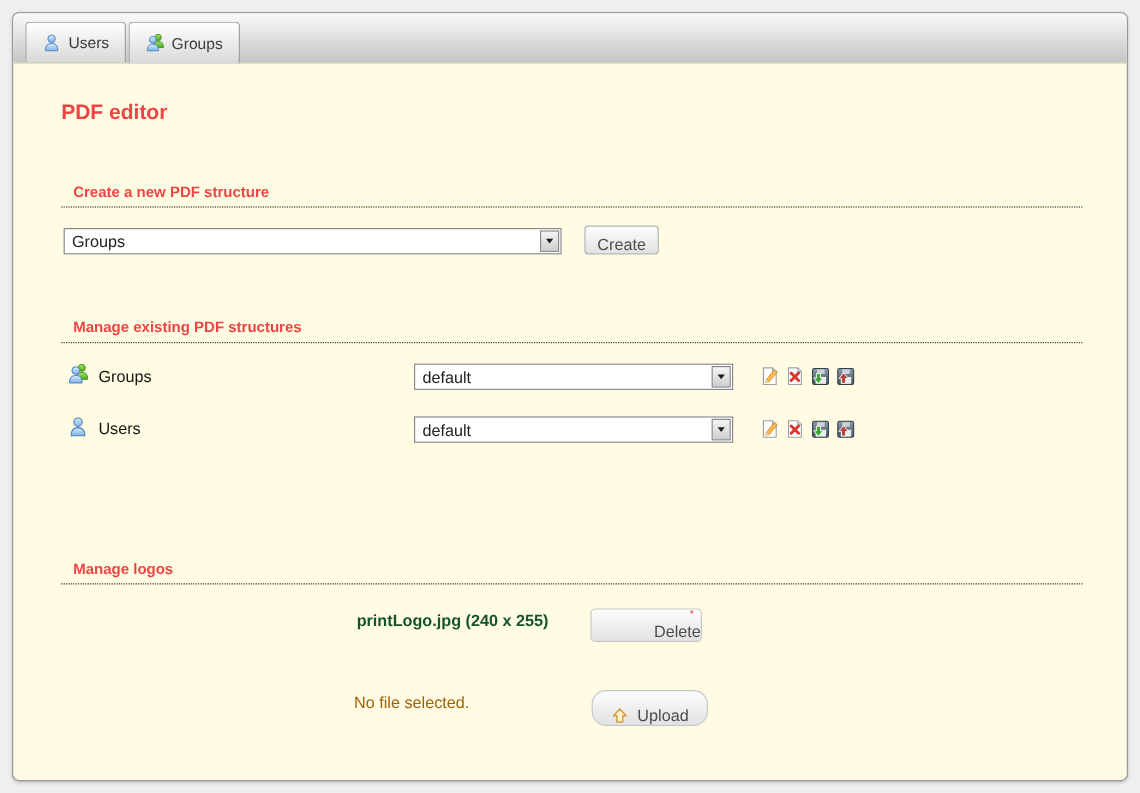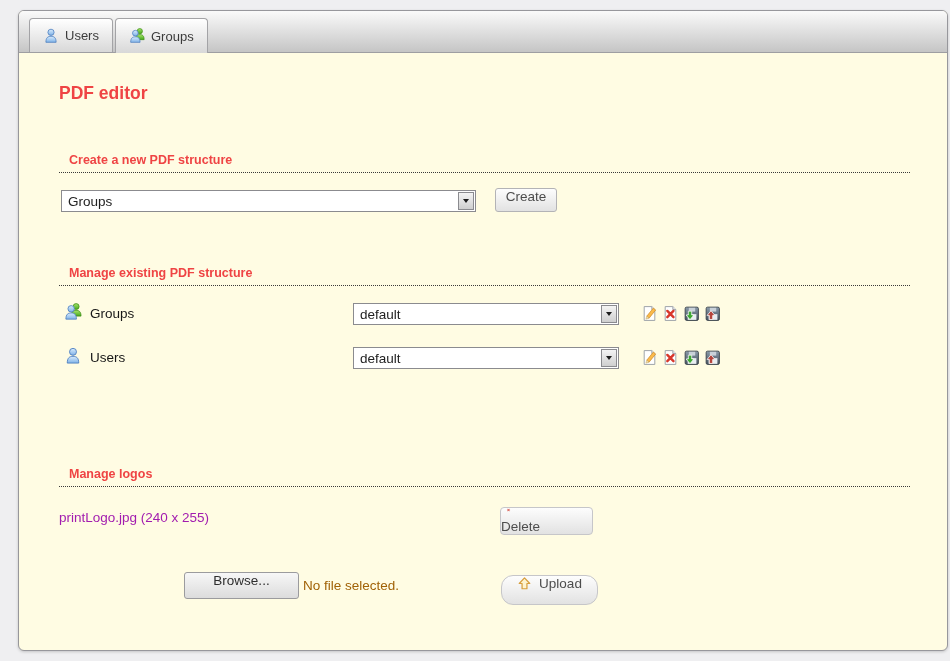--- a/index.html
+++ b/index.html
@@ -8,21 +8,20 @@
     background:#efeff1;
     font-family:"Liberation Sans", sans-serif;
     position:relative;
     overflow:hidden;
   }
   #container {
     position:absolute; left:10px; top:10px; width:930px; height:641px;
     border:1px solid #97979c; border-radius:6px;
     background:#fffce3;
     box-shadow:0 1px 3px rgba(0,0,0,0.18);
-    margin-left:8px;
   }
   .tabbar {
     position:absolute; left:0; top:0; right:0; height:42px;
     background:linear-gradient(#fafafa,#c5c5c5);
     border-bottom:1px solid #9e9ea2;
     border-radius:5px 5px 0 0;
   }
   .tab {
     position:absolute; top:7px; height:34px;
     background:linear-gradient(#ffffff,#d8d8d8);
@@ -69,21 +68,21 @@
   }
   .sel-structure { left:42px; top:179px; width:415px; }
   .sel-row-0 { left:334px; top:292px; width:266px; }
   .sel-row-1 { left:334px; top:336px; width:266px; }
 
   .btn {
     position:absolute;
     background:linear-gradient(#fdfdfd,#e2e2e2);
     border:1px solid #b3b3b6; border-radius:4px;
     color:#4d4d4d; font-size:13.5px;
-    display:flex; align-items:flex-start; justify-content:center; gap:7px;
+    display:flex; align-items:flex-end; justify-content:center; gap:7px;
     cursor:pointer;
   }
   .btn-create { left:476px; top:177px; width:62px; height:24px; border-radius:3px; }
   .btn-delete { left:481px; top:496px; width:93px; height:28px; border-color:#c6c6c9;flex-direction:column; }
   .btn-browse { left:165px; top:561px; width:115px; height:27px; border-radius:3px;
                 background:linear-gradient(#f7f7f7,#dcdcdc); border-color:#9b9b9e; color:#2e2e2e; }
   .btn-upload { left:482px; top:564px; width:97px; height:30px; border-color:#c6c6c9;border-radius:12px; }
 
   .row-icon   { position:absolute; left:45px; width:18px; height:18px; }
   .row-icon-0 { top:292px; }
@@ -91,21 +90,21 @@
   .row-label  { position:absolute; left:71px; font-size:13.5px; color:#161616; }
   .row-label-0 { top:295px; }
   .row-label-1 { top:339px; }
 
   .act-icon { position:absolute; width:17px; height:17px; cursor:pointer; }
   .r0 { top:294px; } .r1 { top:338px; }
   .c0 { left:622px; } .c1 { left:643px; } .c2 { left:664px; } .c3 { left:685px; }
 
   .file-label {
     position:absolute; left:40px; top:499px; width:406px;
-    font-size:13.5px; color:#a21caf;
+    text-align:right; font-size:13.5px; color:#14532d;font-weight:bold;
   }
   .no-file {
     position:absolute; left:284px; top:567px;
     font-size:13.5px; color:#a16207;
   }
 </style>
 </head>
 <body>
 
 <svg width="0" height="0" style="position:absolute">
@@ -158,21 +157,21 @@
   <div class="selectbox sel-structure">
     <span class="sel-text">Groups</span>
     <span class="sel-arrow">
         <i></i>
       </span>
   </div>
   <div class="btn btn-create">
     <span>Create</span>
   </div>
 
-  <div class="section-header sec-manage">Manage existing PDF structure</div>
+  <div class="section-header sec-manage">Manage existing PDF structures</div>
 
   <svg class="row-icon row-icon-0" viewBox="0 0 16 16">
     <use href="#persong" fill="url(#gGreen)" stroke="#3c8c14" stroke-width="0.8" transform="translate(4,-0.5) scale(0.85)"></use>
     <use href="#persong" fill="url(#gBlue)" stroke="#4e7fbf" stroke-width="0.8" transform="translate(-1,1.2) scale(0.92)"></use>
   </svg>
   <span class="row-label row-label-0">Groups</span>
   <div class="selectbox sel-row-0">
     <span class="sel-text">default</span>
     <span class="sel-arrow">
         <i></i>
@@ -235,23 +234,20 @@
   <div class="section-header sec-logos">Manage logos</div>
 
   <div class="file-label">printLogo.jpg (240 x 255)</div>
   <div class="btn btn-delete">
     <svg width="15" height="15" viewBox="0 0 16 16">
       <path d="M3.1,5 L5,3.1 L8,6.1 L11,3.1 L12.9,5 L9.9,8 L12.9,11 L11,12.9 L8,9.9 L5,12.9 L3.1,11 L6.1,8 Z" fill="#e2574c" stroke="#b03a2c" stroke-width="0.6"></path>
     </svg>
     <span>Delete</span>
   </div>
 
-  <div class="btn btn-browse">
-    <span>Browse...</span>
-  </div>
   <div class="no-file">No file selected.</div>
   <div class="btn btn-upload">
     <svg width="15" height="15" viewBox="0 0 16 16">
       <path d="M8,2 L13.6,8 H10.6 V13.6 H5.4 V8 H2.4 Z" fill="#fdf3cf" stroke="#d79e3d" stroke-width="1.3" stroke-linejoin="round"></path>
     </svg>
     <span>Upload</span>
   </div>
 
 </div>
 

